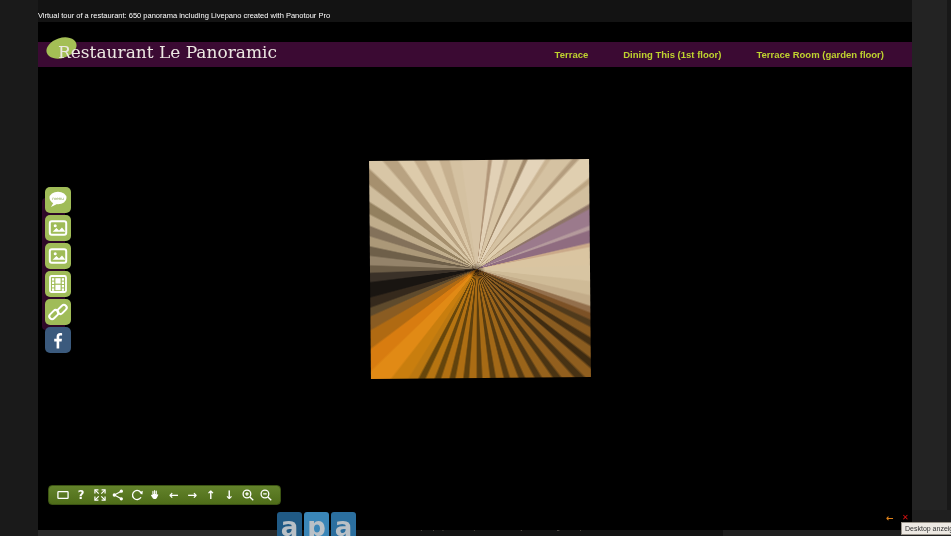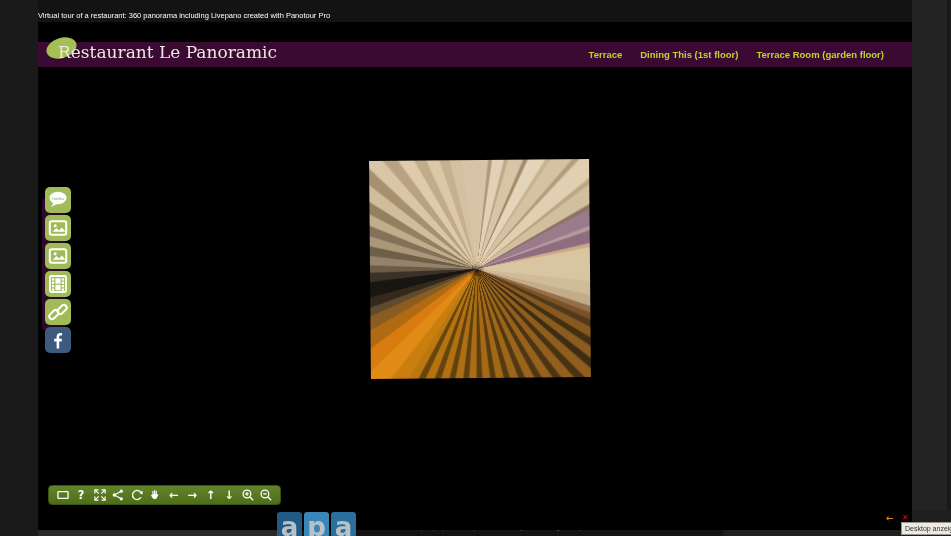--- a/index.html
+++ b/index.html
@@ -18,21 +18,21 @@
   .lb-caption{left:38px;top:11px;font:7.5px "Liberation Sans",sans-serif;color:#ffffff;
               white-space:nowrap;z-index:6;}
 
   
   .viewer{left:38px;top:22px;width:874px;height:508px;background:#000;z-index:5;overflow:hidden;}
   .topbar{position:absolute;left:0;top:20px;width:874px;height:25px;background:#3b0a33;}
   .balloon{position:absolute;left:8px;top:16px;width:31px;height:20px;border-radius:50%;
            background:#a4bf55;transform:rotate(-18deg);z-index:2;}
   .tour-title{position:absolute;left:20px;top:20px;height:25px;line-height:25px;
               font:17px "DejaVu Serif",serif;color:#ece8e2;z-index:3;white-space:nowrap;}
-  .menu{position:absolute;right:28px;top:20px;height:25px;display:flex;gap:18px;align-items:center;z-index:3;}
+  .menu{position:absolute;right:28px;top:20px;height:25px;display:flex;gap:35px;align-items:center;z-index:3;}
   .menu-item{font:bold 9.5px "Liberation Sans",sans-serif;color:#bfd32f;text-decoration:none;
              white-space:nowrap;cursor:pointer;}
 
   
   .side-strip{position:absolute;left:4px;top:176px;width:23px;height:132px;background:#2e0828;border-radius:4px;}
   .sidebar{position:absolute;left:7px;top:165px;display:flex;flex-direction:column;gap:2px;z-index:2;}
   .side-btn{width:26px;height:26px;border-radius:5px;border:0;padding:0;display:flex;align-items:center;
             justify-content:center;cursor:pointer;background:#a0bc58;}
   .side-btn[data-variant="blue"]{background:#3b5a7d;}
   .side-icon{display:flex;width:26px;height:26px;}
@@ -92,21 +92,21 @@
 </style>
 </head>
 <body>
 
 <div class="screen">
 
   <div class="abs left-strip"></div>
   <div class="abs right-band"></div>
   <div class="abs right-edge"></div>
 
-  <div class="abs lb-caption">Virtual tour of a restaurant: 360 panorama including Livepano created with Panotour Pro</div>
+  <div class="abs lb-caption">Virtual tour of a restaurant: 650 panorama including Livepano created with Panotour Pro</div>
 
   <div class="abs viewer">
     <div class="topbar"></div>
     <div class="balloon"></div>
     <div class="tour-title">Restaurant Le Panoramic</div>
 
     <nav class="menu">
 
         <a class="menu-item">Terrace</a>
 

